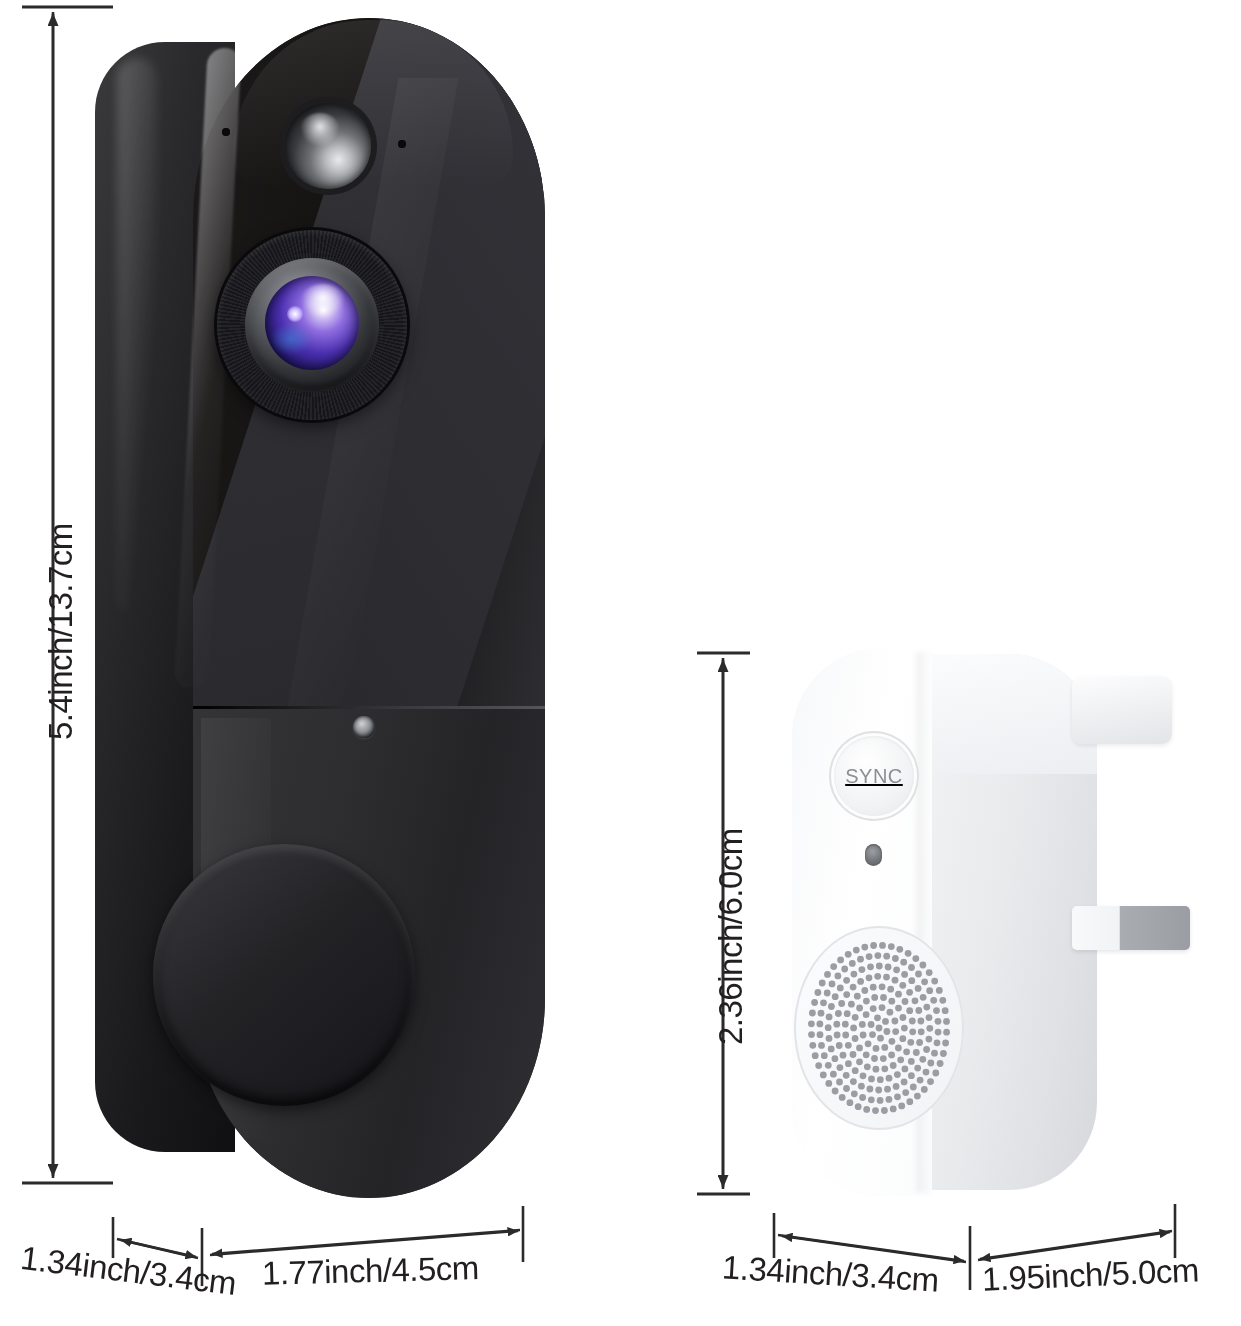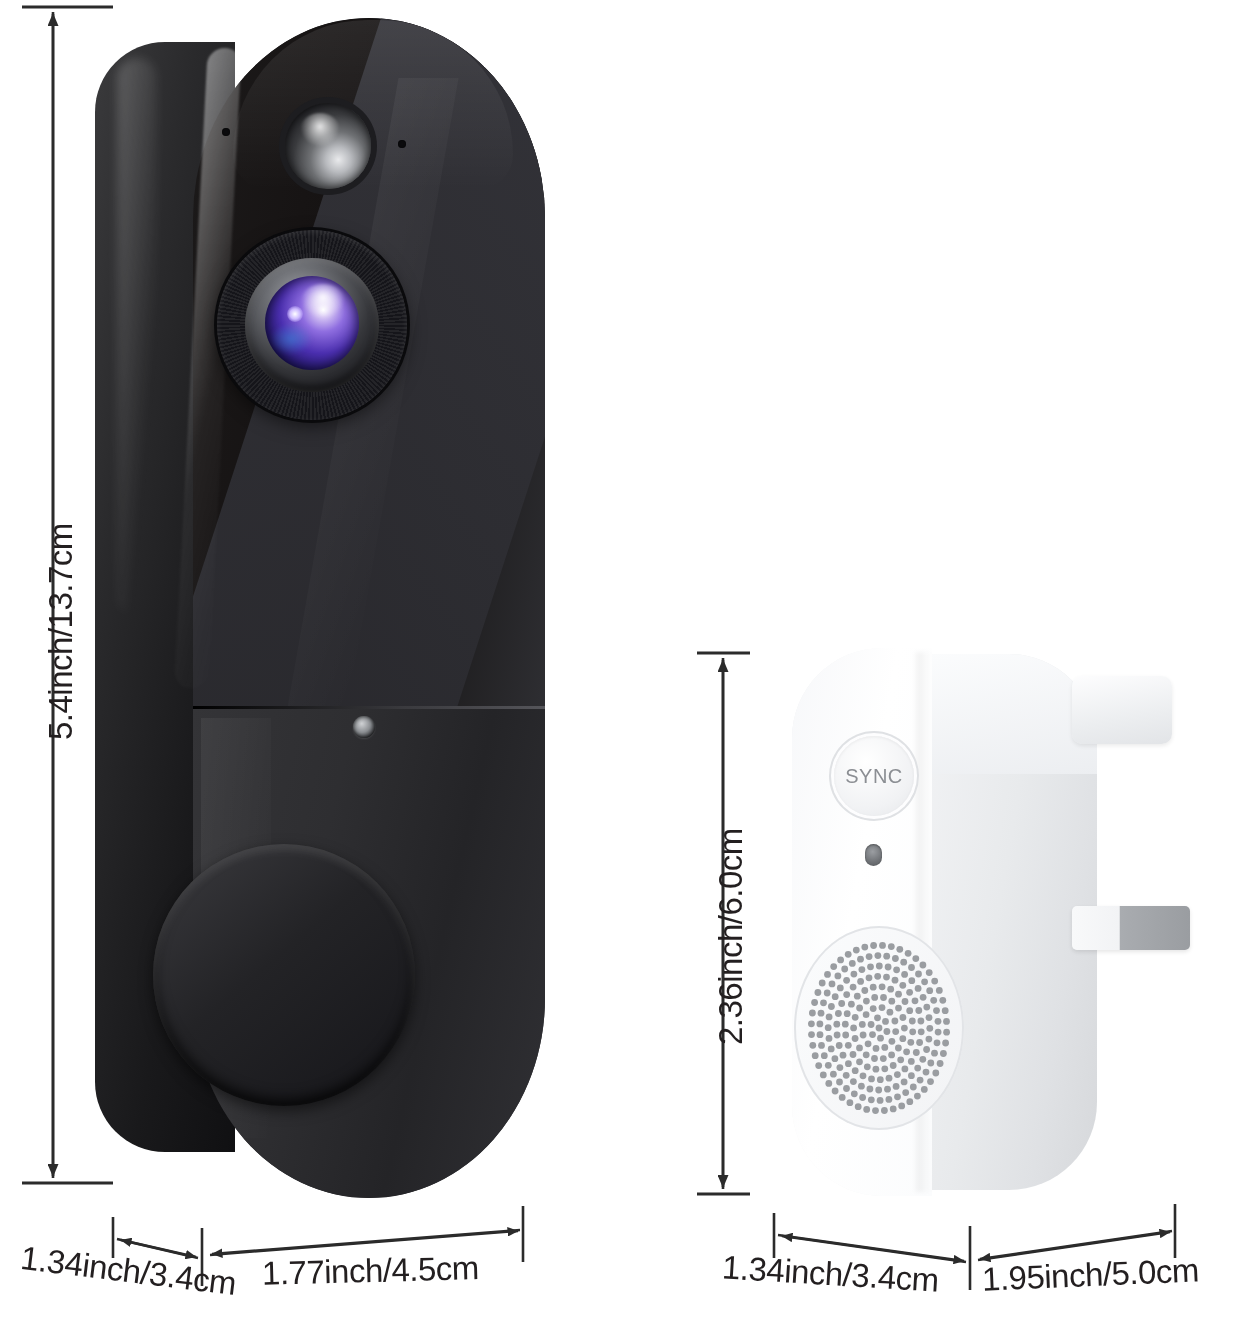--- a/index.html
+++ b/index.html
@@ -108,21 +108,21 @@
     background:linear-gradient(170deg,#fbfcfd,#eceef1);}
   .ch-edge{position:absolute;left:144px;top:4px;width:16px;height:540px;
     background:linear-gradient(90deg,rgba(0,0,0,.05),rgba(0,0,0,0));filter:blur(2px);}
   .ch-front{position:absolute;left:20px;top:0;width:140px;height:548px;
     border-radius:90px 0 0 90px;
     background:linear-gradient(100deg,#f7f8fa 0%,#ffffff 45%,#fbfcfd 100%);}
 
   .sync{position:absolute;left:62px;top:88px;width:80px;height:80px;border-radius:50%;
     background:radial-gradient(circle at 40% 32%,#ffffff,#f1f2f4 65%,#e4e6e9 100%);
     box-shadow:0 0 0 3px #fdfdfe, 0 0 0 5px #dfe1e4, inset 0 1px 3px rgba(0,0,0,.06);
-    display:flex;align-items:center;justify-content:center;}
+    display:flex;align-items:center;justify-content:center;text-decoration:underline;}
   .sync span{font-size:20px;color:#8b8e93;letter-spacing:.5px;font-family:"Liberation Sans",sans-serif;}
   .ch-led{position:absolute;left:93px;top:196px;width:17px;height:22px;border-radius:9px;
     background:radial-gradient(circle at 45% 35%,#9b9ea2,#6f7276 60%,#56595d);
     box-shadow:inset 0 1px 2px rgba(0,0,0,.35);}
 
   .grille{position:absolute;left:22px;top:278px;width:170px;height:204px;border-radius:50%;
     background:linear-gradient(120deg,#fbfcfd,#f2f3f5);
     box-shadow:inset 0 0 0 2px #e2e4e7;overflow:hidden;}
   .grille svg{position:absolute;left:0;top:0;}
 

